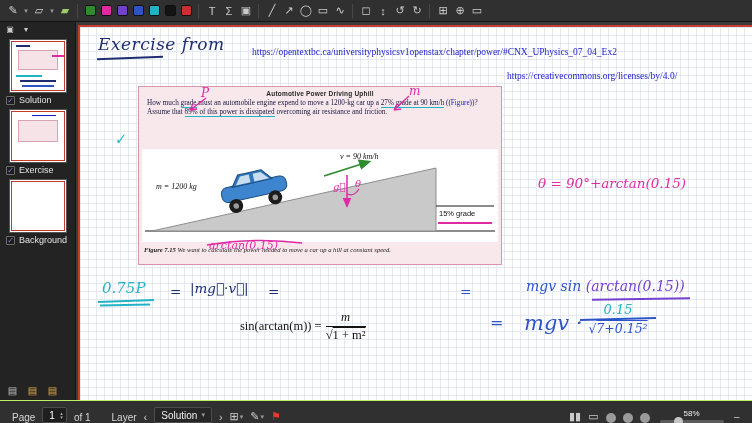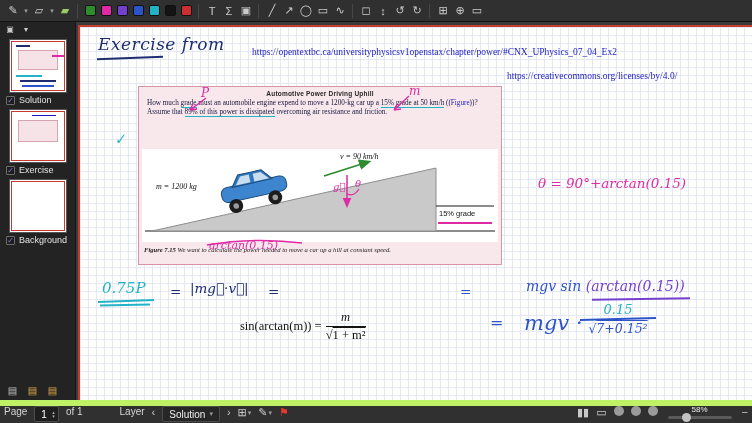--- a/index.html
+++ b/index.html
@@ -69,23 +69,23 @@
 .frac .num{font-style:italic}
 .frac .bar{align-self:stretch;height:1px;background:#141414;margin:1px 0}
 .rad{text-decoration:overline}
 .eq2-eq{left:410px;top:286px;font-size:16px}
 .eq2-pre{left:444px;top:284px;font-size:21px}
 .frac2{left:494px;top:275px;width:88px;text-align:center}
 .f2num{font-size:13px}
 .f2bar{height:2px;background:#2d53c8;margin:1px 6px;transform:rotate(-1.5deg)}
 .f2den{font-size:12.5px}
 
-.statusbar{position:absolute;bottom:0;left:0;right:0;height:23px;background:#303030;border-top:6px solid #bef264;display:flex;align-items:flex-start;gap:7px;padding:0 4px;font-size:10px;color:#d6d6d6}
+.statusbar{position:absolute;bottom:0;left:0;right:0;height:23px;background:#303030;border-top:1px solid #bef264;display:flex;align-items:flex-end;gap:7px;padding:0 12px;font-size:10px;color:#d6d6d6}
 .sb-label{white-space:nowrap}
-.sb-ml{margin-left:30px}
+.sb-ml{margin-left:14px}
 .spin{display:inline-flex;align-items:center;background:#1e1e1e;border:1px solid #4c4c4c;height:16px;padding:0 3px 0 6px;border-radius:2px;gap:3px}
 .spin-val{font-size:10px;color:#fff;min-width:8px}
 .spin-arrows{display:flex;flex-direction:column;font-size:5px;color:#aaa;line-height:4px}
 .dropdown{display:inline-flex;align-items:center;gap:4px;background:#262626;border:1px solid #4c4c4c;height:16px;padding:0 6px;border-radius:2px;font-size:10px;color:#eee}
 .dd-caret{font-size:7px;color:#9a9a9a}
 .sbi{display:inline-flex;align-items:center;gap:1px;font-size:11px;color:#c9c9c9}
 .flag{color:#e8392f}
 .sb-right{margin-left:auto}
 .knob{width:10px;height:10px;border-radius:50%;background:#9a9a9a;display:inline-block}
 .zoom{display:flex;flex-direction:column;align-items:center;width:70px;gap:2px}
@@ -195,21 +195,21 @@
         <div class="abs heading-underline"></div>
 
         <div class="abs url url1">https://opentextbc.ca/universityphysicsv1openstax/chapter/power/#CNX_UPhysics_07_04_Ex2</div>
         <div class="abs url url2">https://creativecommons.org/licenses/by/4.0/</div>
 
         <div class="abs hand cyan checkmark">✓</div>
 
         <div class="abs card">
           <div class="card-title">Automotive Power Driving Uphill</div>
           <div class="card-body">
-            <span>How much </span><span class="underline">grade</span><span> must an automobile engine expend to move a 1200-kg car up a </span><span class="underline">15% grade at 50 km/h</span><span> ((</span><span class="link">Figure</span><span>))? Assume that </span><span class="underline">89% of this power is dissipated</span><span> overcoming air resistance and friction.</span>
+            <span>How much </span><span class="underline">grade</span><span> must an automobile engine expend to move a 1200-kg car up a </span><span class="underline">27% grade at 90 km/h</span><span> ((</span><span class="link">Figure</span><span>))? Assume that </span><span class="underline">89% of this power is dissipated</span><span> overcoming air resistance and friction.</span>
           </div>
 
           <svg class="abs fig" width="356" height="93" viewBox="0 0 356 93">
             <defs>
               <marker id="mkg" markerWidth="7" markerHeight="7" refX="5" refY="3" orient="auto">
                   <path d="M0,0L7,3L0,6z" fill="#2e8b2e"></path>
                 </marker>
               <marker id="mkm" markerWidth="7" markerHeight="7" refX="5" refY="3" orient="auto">
                   <path d="M0,0L7,3L0,6z" fill="#e02aa4"></path>
                 </marker>

